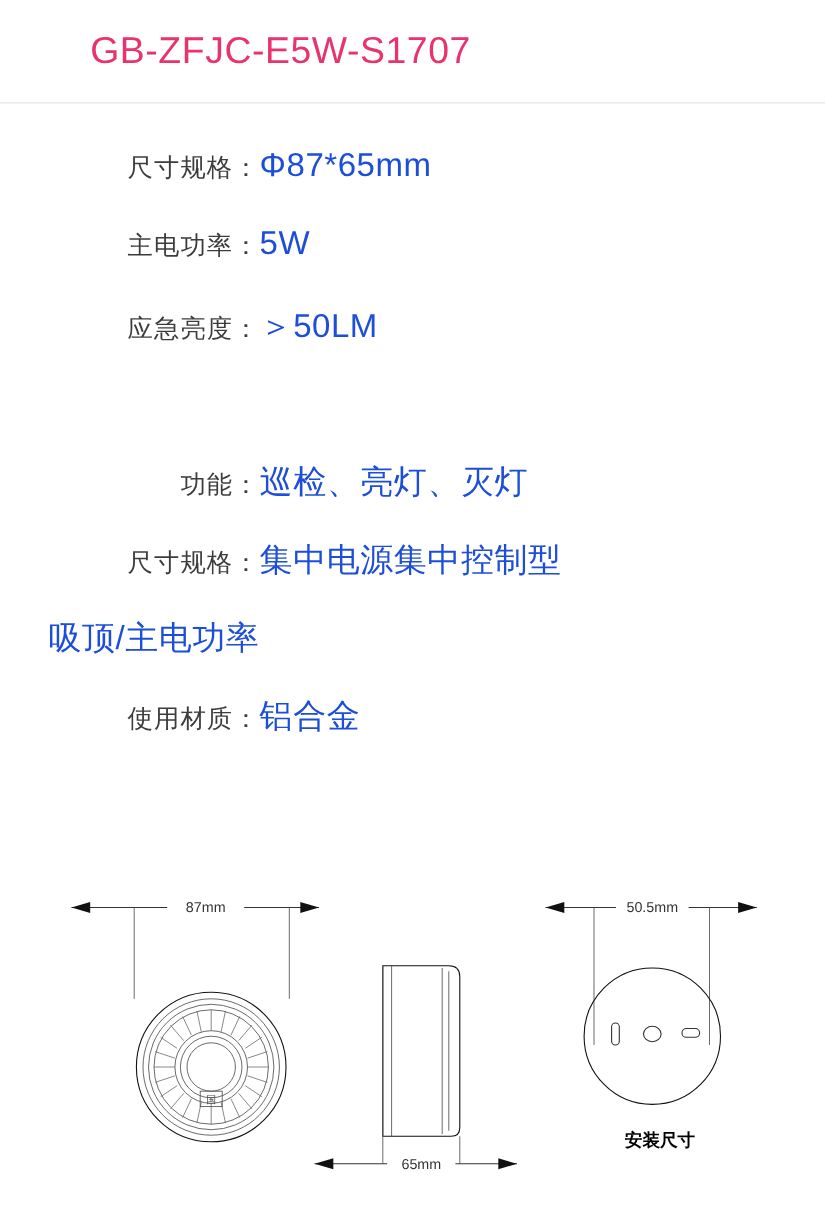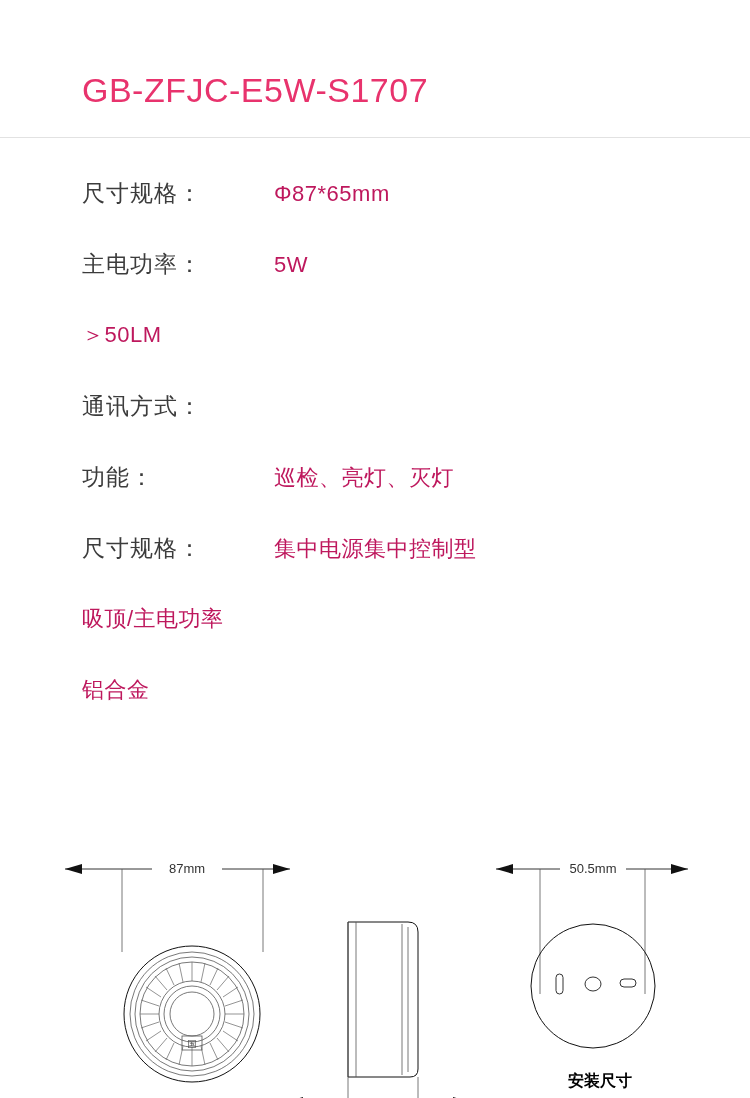--- a/index.html
+++ b/index.html
@@ -13,59 +13,59 @@
     height: 1098px;
     font-family: "Liberation Sans", "DejaVu Sans", sans-serif;
     color: #333333;
     position: relative;
     overflow: hidden;
   }
   .page {
     width: 750px;
     height: 836px;
     position: relative;
-    margin-top: 44px;
   }
   .title-block {
     padding: 26px 0 0 82px;
   }
   .product-title {
     font-size: 34px;
     letter-spacing: 0.5px;
     color: #e8336d;
     font-weight: 400;
     line-height: 1.2;
     font-family: "Liberation Sans", "DejaVu Sans", sans-serif;
   }
   .divider {
     margin-top: 26px;
     width: 750px;
     height: 1px;
     background: #e2e2e2;
   }
   .spec-table {
     margin-top: 40px;
-    padding-left: 82px;
+    padding-left: 44px;
+    text-align: right;
   }
   .spec-row {
     display: flex;
     align-items: baseline;
     height: 71px;
   }
   .spec-label {
     width: 192px;
     flex: none;
     font-size: 23px;
     color: #3c3c3c;
     letter-spacing: 1px;
     font-family: "Liberation Sans", "DejaVu Sans", sans-serif;
   }
   .spec-value {
-    font-size: 22px;
-    color: #be185d;
+    font-size: 30px;
+    color: #1d4ed8;
     letter-spacing: 0.5px;
     font-family: "Liberation Sans", "DejaVu Sans", sans-serif;
   }
   .drawing-area {
     position: absolute;
     left: 0;
     top: 780px;
     width: 750px;
     height: 318px;
   }
@@ -100,37 +100,38 @@
   <div class="spec-table">
     <div class="spec-row">
       <div class="spec-label">尺寸规格：</div>
       <div class="spec-value">Φ87*65mm</div>
     </div>
     <div class="spec-row">
       <div class="spec-label">主电功率：</div>
       <div class="spec-value">5W</div>
     </div>
     <div class="spec-row">
+      <div class="spec-label">应急亮度：</div>
       <div class="spec-value">＞50LM</div>
     </div>
     <div class="spec-row">
-      <div class="spec-label">通讯方式：</div>
     </div>
     <div class="spec-row">
       <div class="spec-label">功能：</div>
       <div class="spec-value">巡检、亮灯、灭灯</div>
     </div>
     <div class="spec-row">
       <div class="spec-label">尺寸规格：</div>
       <div class="spec-value">集中电源集中控制型</div>
     </div>
     <div class="spec-row">
       <div class="spec-value">吸顶/主电功率</div>
     </div>
     <div class="spec-row">
+      <div class="spec-label">使用材质：</div>
       <div class="spec-value">铝合金</div>
     </div>
   </div>
 
   <div class="drawing-area">
     <svg width="750" height="318" viewBox="0 0 750 318" xmlns="http://www.w3.org/2000/svg">
 
       <g>
 
         <g>

